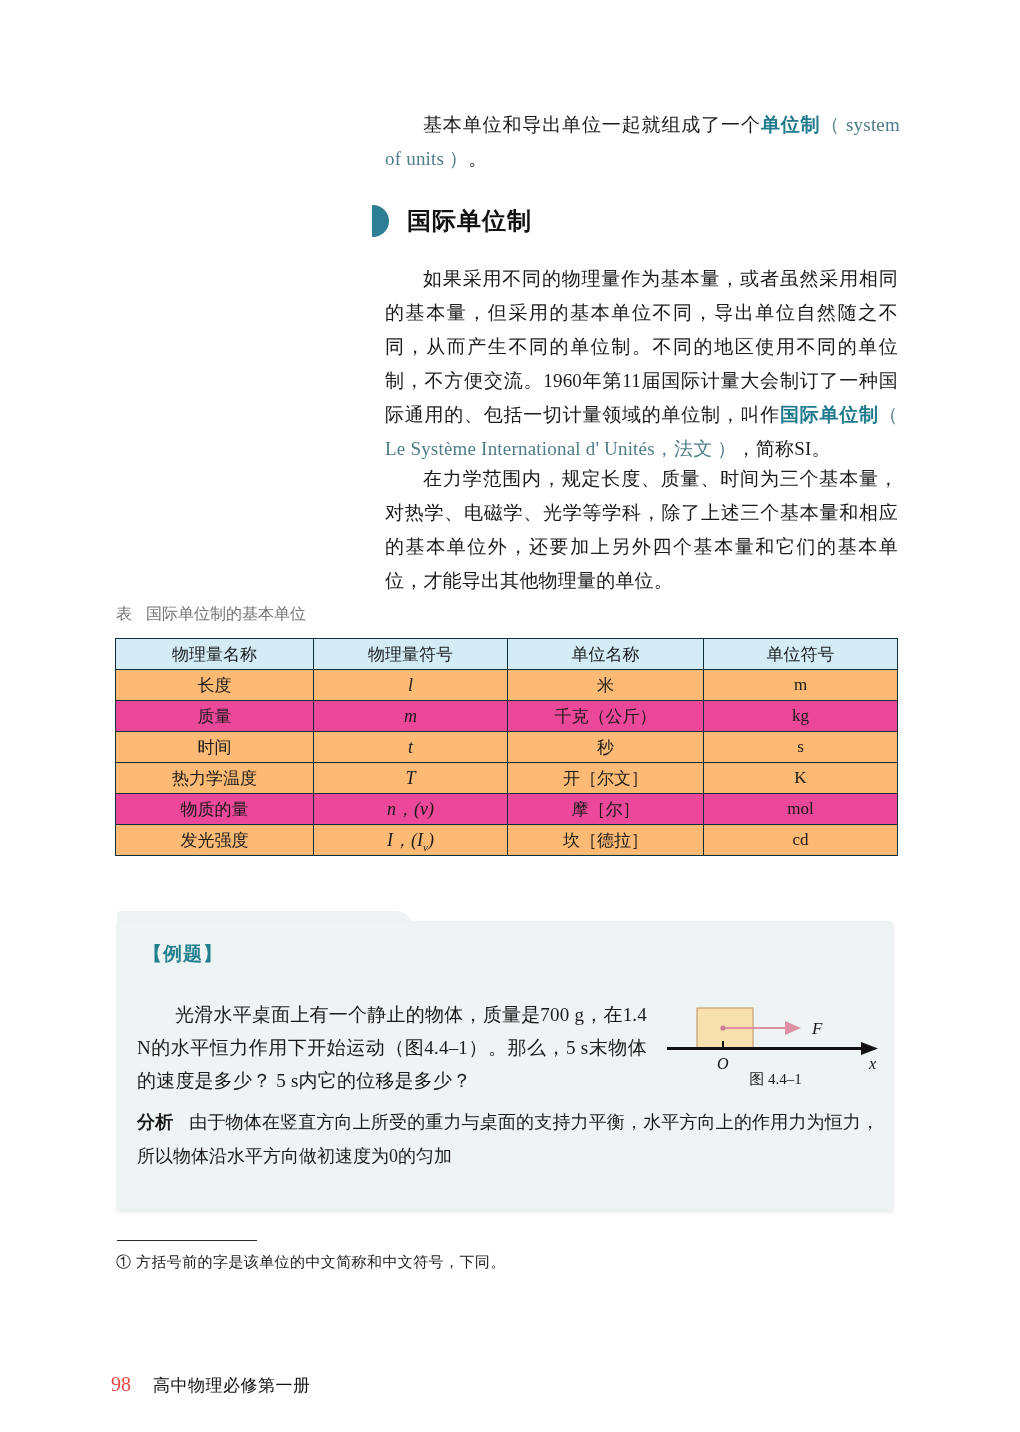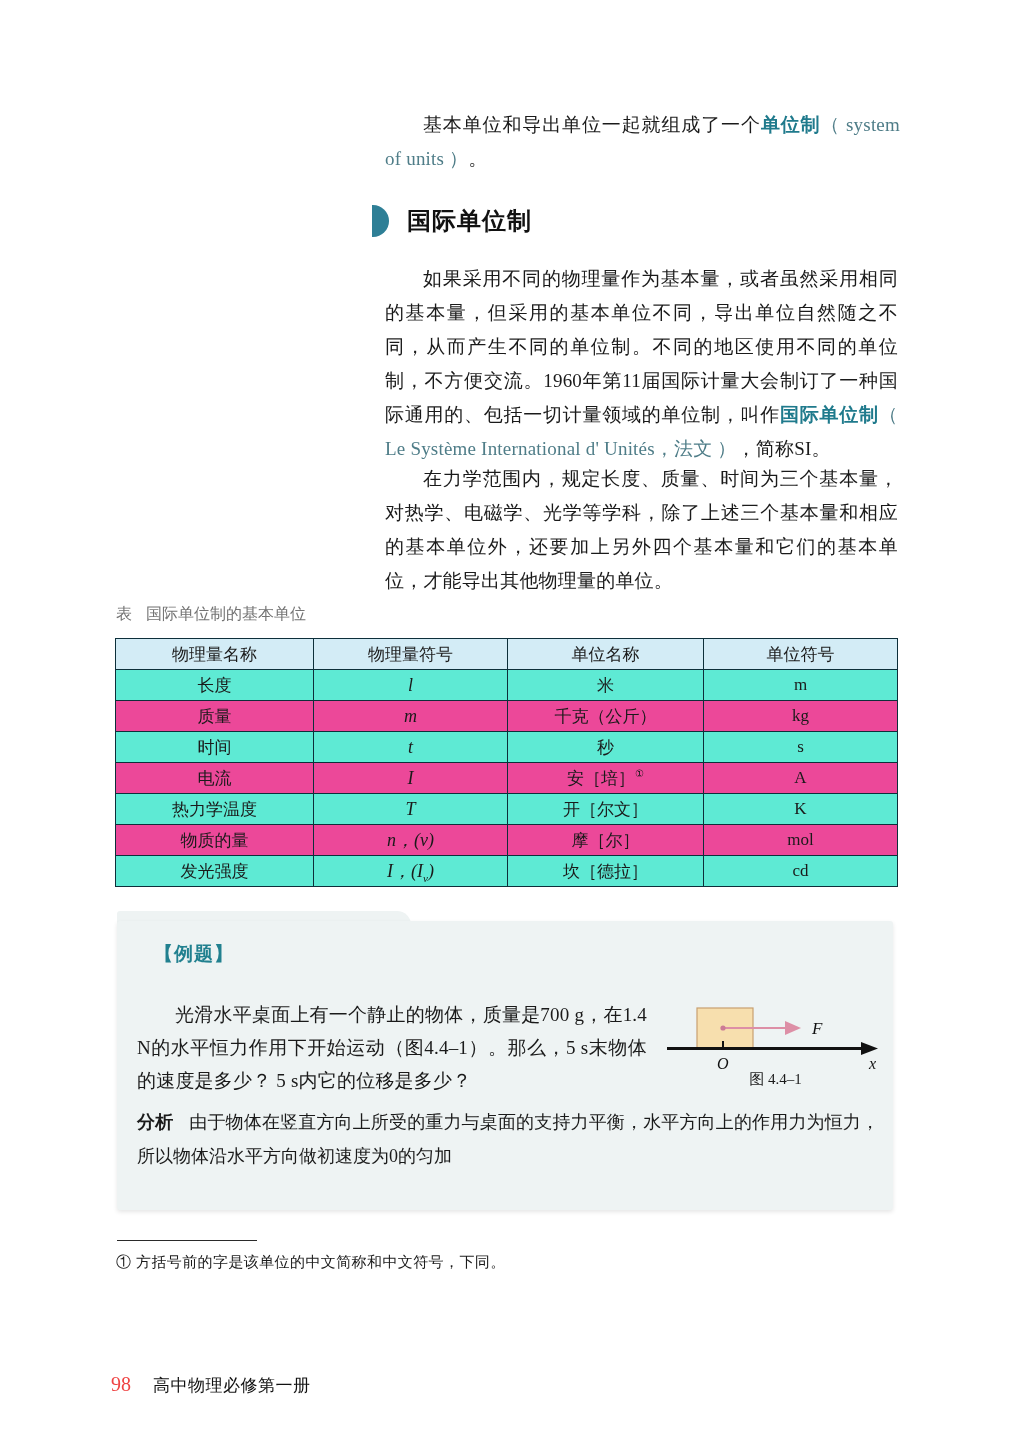--- a/index.html
+++ b/index.html
@@ -105,21 +105,21 @@
     font-size: 17px;
     height: 30px;
     padding: 0;
     font-weight: normal;
   }
   .si-table .c0 { width: 197px; margin-left: 40px; }
   .si-table .c1 { width: 193px; }
   .si-table .c2 { width: 195px; }
   .si-table .c3 { width: 193px; }
   .si-table thead td { background: #d3ecf6; }
-  .si-table tbody tr.odd td  { background: #5eead4; }
+  .si-table tbody tr.odd td  { background: #fdba74; }
   .si-table tbody tr.even td { background: #ec4899; }
   .si-table .sym {
     font-family: "Liberation Serif", serif;
     font-style: italic;
     font-size: 18px;
   }
   .si-table .unitsym {
     font-family: "Liberation Serif", serif;
     font-style: normal;
     font-size: 17px;
@@ -149,21 +149,21 @@
     position: absolute;
     left: 117px;
     top: 911px;
     width: 294px;
     height: 30px;
     background: #eef3f3;
     border-radius: 3px 14px 0 0;
   }
   .example-label {
     position: absolute;
-    left: 154px;
+    left: 143px;
     top: 941px;
     font-family: "Liberation Sans", sans-serif;
     font-weight: bold;
     font-size: 19px;
     color: #21808f;
     letter-spacing: 1px;
   }
   .example-q {
     position: absolute;
     left: 137px;
@@ -292,26 +292,20 @@
       <td class="sym">m</td>
       <td>千克（公斤）</td>
       <td class="unitsym">kg</td>
     </tr>
     <tr class="odd">
       <td>时间</td>
       <td class="sym">t</td>
       <td>秒</td>
       <td class="unitsym">s</td>
     </tr>
-    <tr class="even">
-      <td>电流</td>
-      <td class="sym">I</td>
-      <td><span>安［培］</span><sup>①</sup></td>
-      <td class="unitsym">A</td>
-    </tr>
     <tr class="odd">
       <td>热力学温度</td>
       <td class="sym">T</td>
       <td>开［尔文］</td>
       <td class="unitsym">K</td>
     </tr>
     <tr class="even">
       <td>物质的量</td>
       <td class="sym">n，(ν)</td>
       <td>摩［尔］</td>

